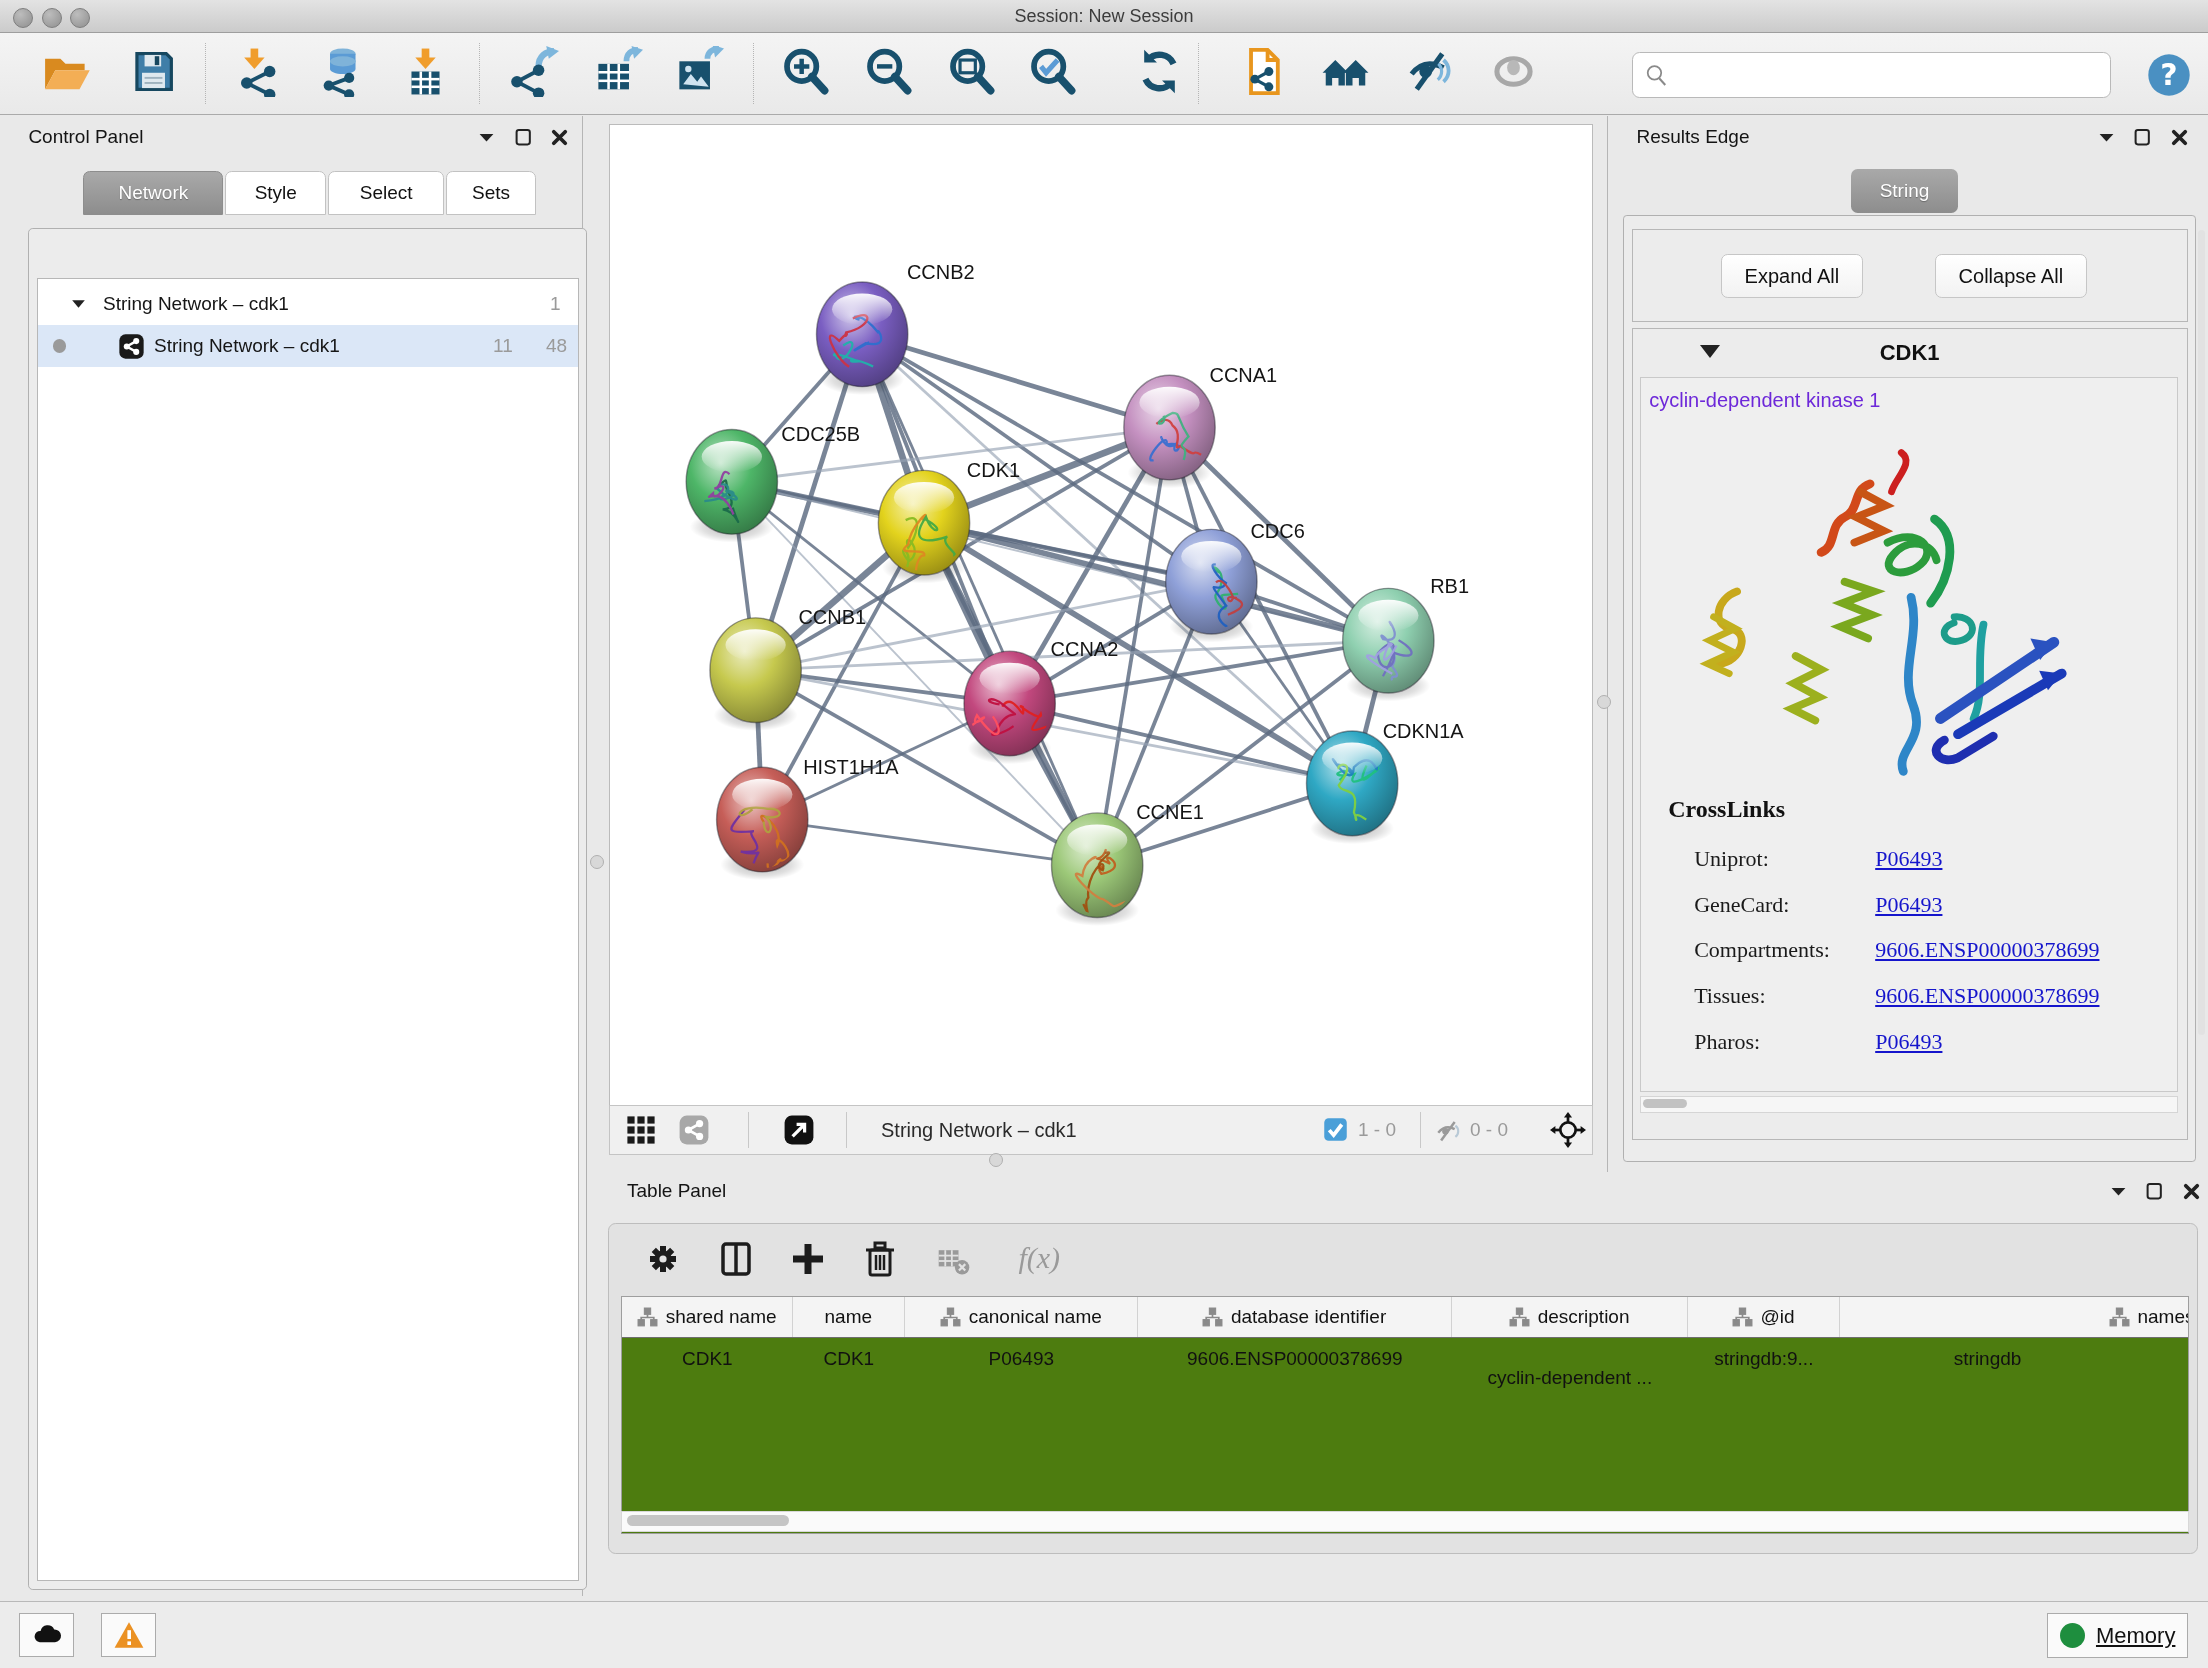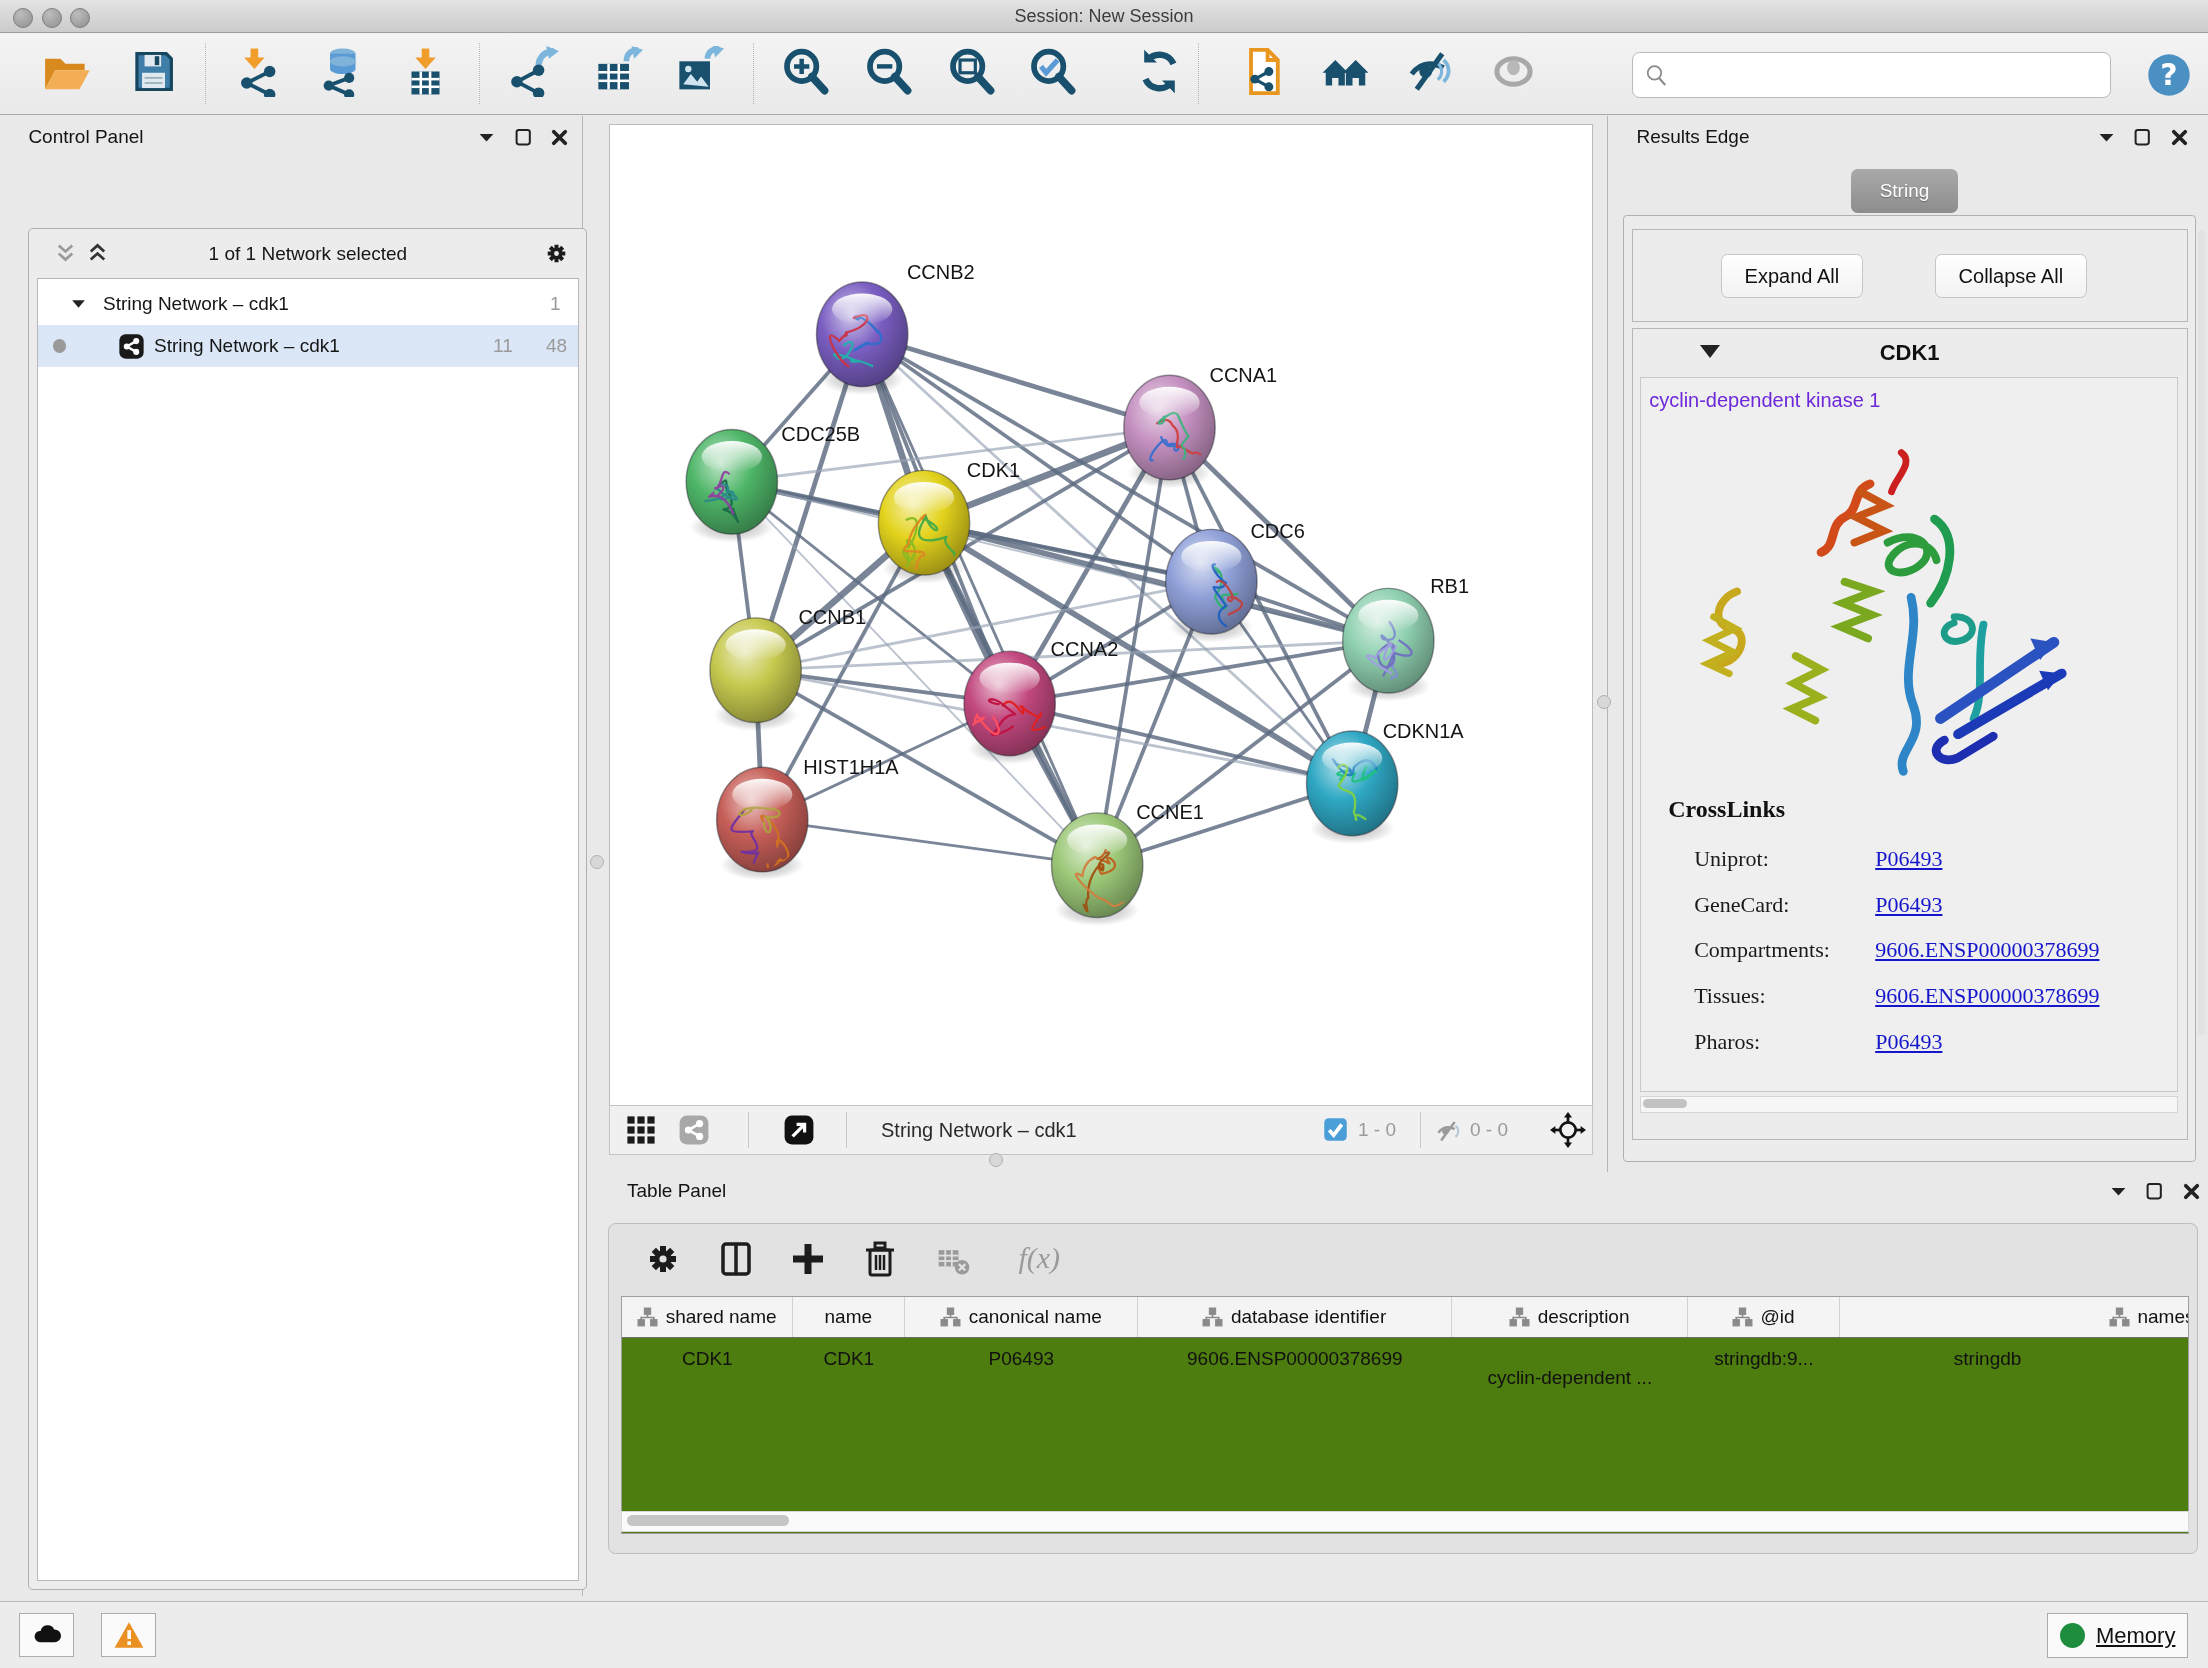--- a/index.html
+++ b/index.html
@@ -284,42 +284,27 @@
     <span class="wc"><svg viewBox="0 0 40 40">
           <path d="M8 14h24L20 27z" fill="#222"></path>
         </svg></span>
     <span class="wc"><svg viewBox="0 0 40 40">
           <rect x="8" y="7" width="23" height="25" rx="4" fill="none" stroke="#222" stroke-width="3.5"></rect>
         </svg></span>
     <span class="wc"><svg viewBox="0 0 40 40">
           <path d="M10 10L30 30M30 10L10 30" stroke="#222" stroke-width="6.5" stroke-linecap="round"></path>
         </svg></span>
   </div>
+  <div id="cp-tabs">
+      <div class="tab sel" style="width: 138px;">Network</div>
+      <div class="tab" style="width: 99px;">Style</div>
+      <div class="tab" style="width: 114px;">Select</div>
+      <div class="tab" style="width: 88px;">Sets</div>
+    </div>
   <div id="cp-box">
-    <div id="cp-toolrow">
-      <span class="ico" style="left:23px">
-        <svg viewBox="0 0 40 40" fill="none" stroke="#9a9a9a" stroke-width="4">
-            <path d="M10 8l10 9 10-9"></path>
-            <path d="M10 20l10 9 10-9"></path>
-          </svg></span>
-      <span class="ico" style="left:55px">
-        <svg viewBox="0 0 40 40" fill="none" stroke="#333" stroke-width="4">
-            <path d="M10 17l10-9 10 9"></path>
-            <path d="M10 29l10-9 10 9"></path>
-          </svg></span>
-      <div id="cp-status">1 of 1 Network selected</div>
-      <span class="ico" style="left:514px">
-        <svg viewBox="0 0 40 40">
-            <g transform="translate(20,20)" stroke="#1c1c1c" stroke-width="6">
-        <path d="M-13 0H13M0 -13V13M-9.2 -9.2L9.2 9.2M9.2 -9.2L-9.2 9.2"></path>
-            </g>
-        <circle cx="20" cy="20" r="8.5" fill="#1c1c1c"></circle>
-            <circle cx="20" cy="20" r="3.6" fill="#ececec"></circle>
-          </svg></span>
-    </div>
     <div id="cp-list">
       <div class="tree-row" style="top:3.8px">
         <span style="left:30px;top:0">
           <svg width="21" height="21" viewBox="0 0 40 40" style="vertical-align:middle">
               <path d="M8 12h24L20 26z" fill="#222"></path>
             </svg></span>
         <span style="left:65px">String Network – cdk1</span>
         <span class="cnt" style="left:512px">1</span>
       </div>
       <div class="tree-row sel" style="top:46px">

